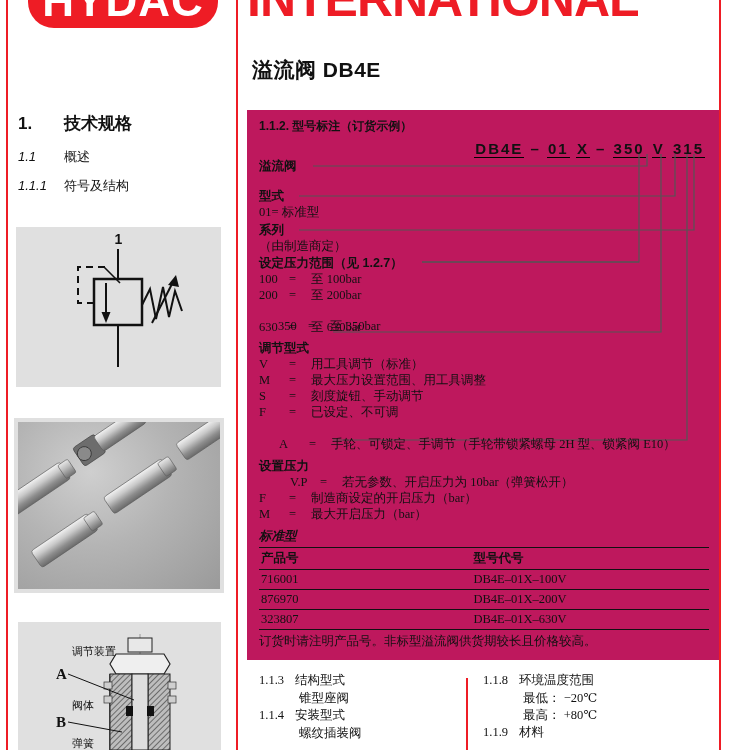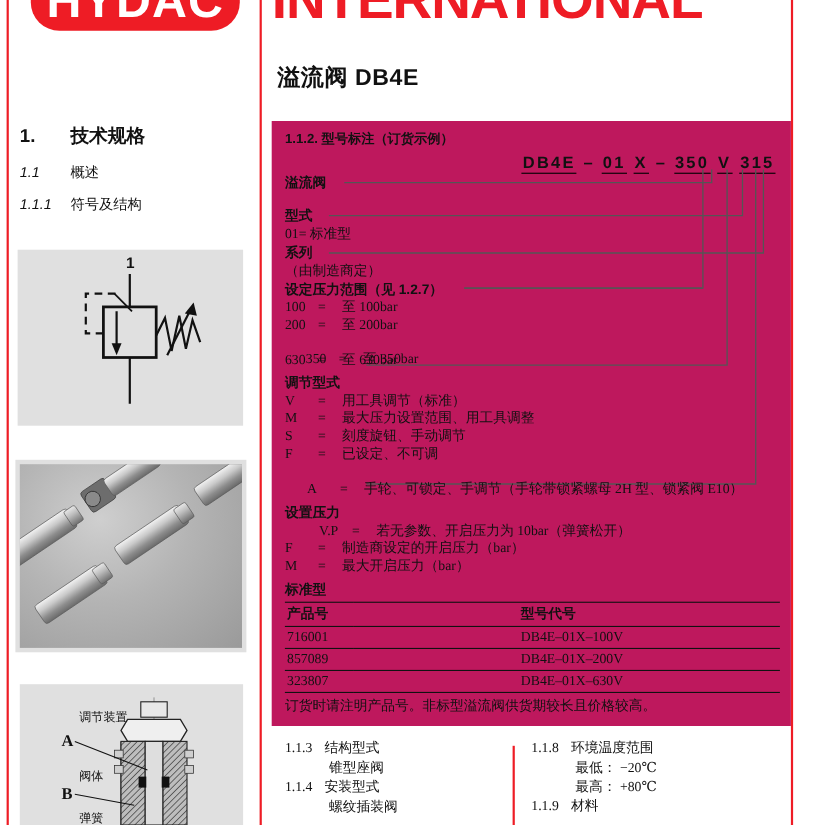--- a/index.html
+++ b/index.html
@@ -82,21 +82,21 @@
   .sub{position:absolute;font-family:"Liberation Serif","DejaVu Serif",serif;
        font-size:12.5px;white-space:nowrap;}
   .opt{position:absolute;font-family:"Liberation Serif","DejaVu Serif",serif;
        font-size:12.5px;white-space:nowrap;}
   .opt .k{display:inline-block;width:30px;}
   .opt .eq{display:inline-block;width:22px;}
 
   
   .tbl{position:absolute;left:259px;top:528px;width:450px;
        font-family:"Liberation Serif","DejaVu Serif",serif;font-size:12.5px;}
-  .tbl-title{font-family:"Liberation Sans","DejaVu Sans",sans-serif;font-weight:bold;font-size:12.5px;margin-bottom:2px;}
+  .tbl-title{font-family:"Liberation Sans","DejaVu Sans",sans-serif;font-weight:bold;font-size:12.5px;margin-bottom:2px;font-style:italic;}
   table{border-collapse:collapse;width:100%;}
   th{border-top:1.6px solid #111;border-bottom:1.6px solid #111;
      text-align:left;font-weight:bold;padding:2px 0 2px 2px;
      font-family:"Liberation Sans","DejaVu Sans",sans-serif;font-size:12.5px;}
   td{border-bottom:1px solid #111;padding:2px 0 2px 2px;}
   td.c2,th.c2{padding-left:152px;}
   .tbl-note{padding-top:3px;font-size:12.5px;}
 
   
   .bot{position:absolute;top:672px;font-family:"Liberation Serif","DejaVu Serif",serif;font-size:12.5px;}
@@ -339,21 +339,21 @@
           <th>产品号</th>
           <th class="c2">型号代号</th>
         </tr>
       </thead>
       <tbody>
         <tr>
           <td>716001</td>
           <td class="c2">DB4E–01X–100V</td>
         </tr>
         <tr>
-          <td>857089</td>
+          <td>876970</td>
           <td class="c2">DB4E–01X–200V</td>
         </tr>
         <tr>
           <td>323807</td>
           <td class="c2">DB4E–01X–630V</td>
         </tr>
       </tbody>
     </table>
     <div class="tbl-note">订货时请注明产品号。非标型溢流阀供货期较长且价格较高。</div>
   </div>

